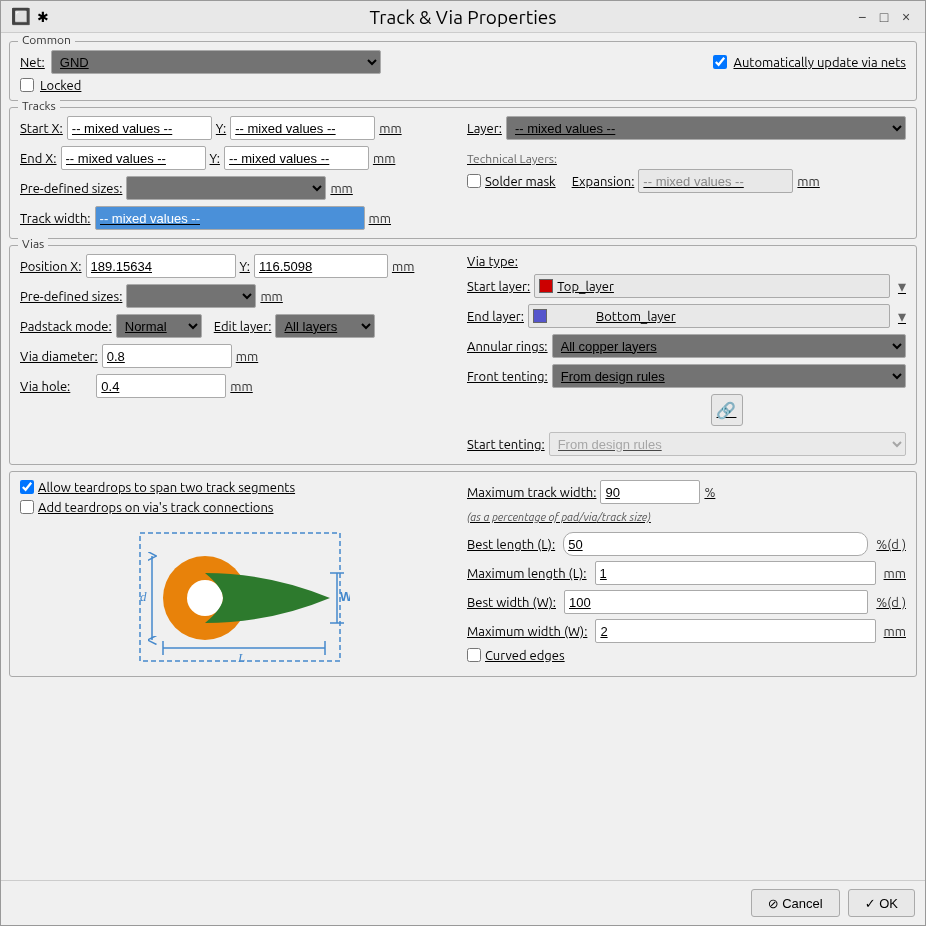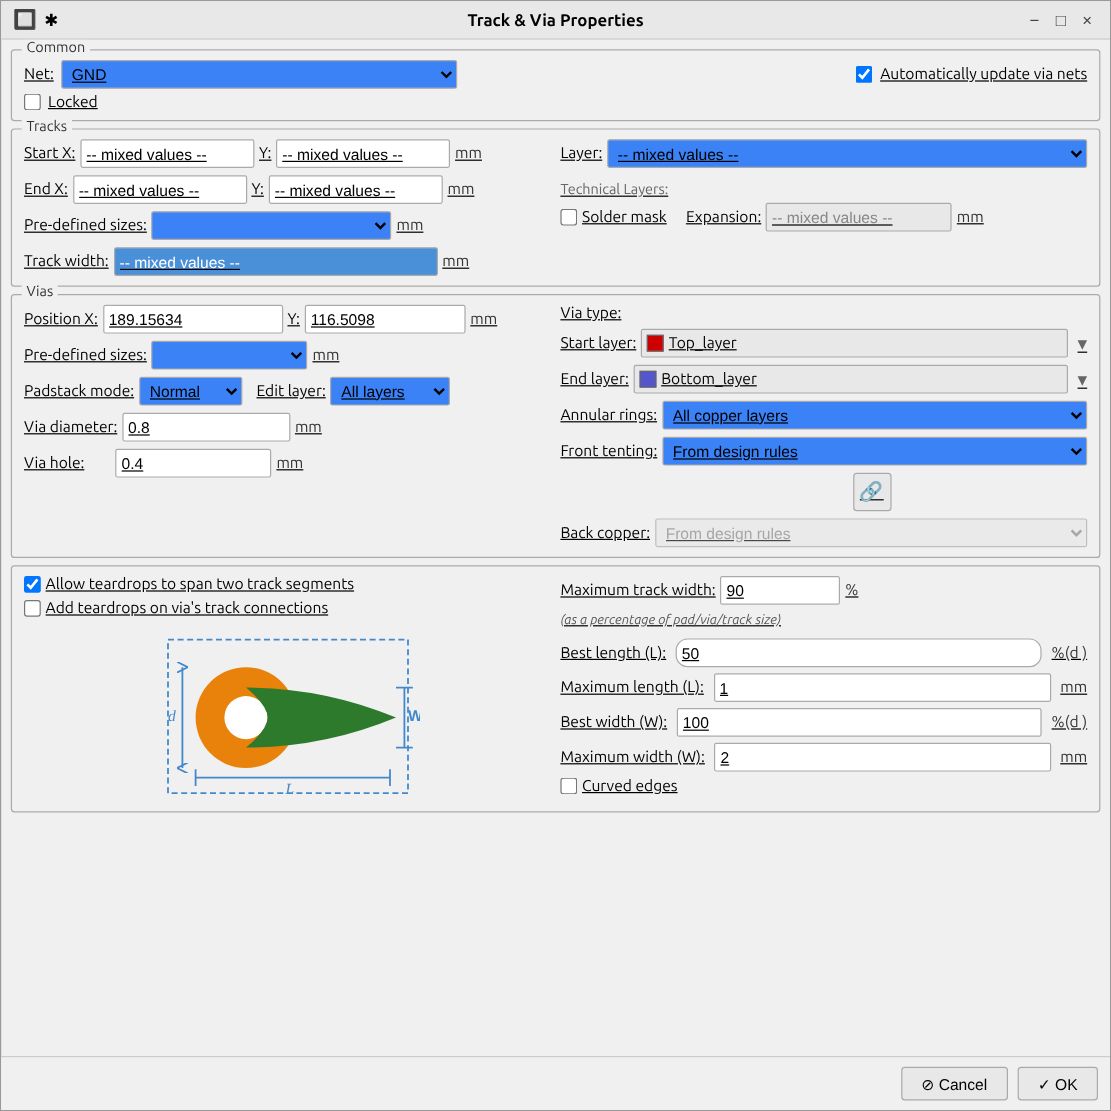--- a/index.html
+++ b/index.html
@@ -30,27 +30,26 @@
       align-items: center;
       justify-content: space-between;
       height: 32px;
     }
     .title-bar-left {
       display: flex;
       align-items: center;
       gap: 6px;
     }
     .title-text {
-      font-size: 14px;
+      font-size: 19px;
       flex: 1;
       text-align: center;
       position: absolute;
       left: 50%;
       transform: translateX(-50%);
-      font-weight: bold;
     }
     .title-bar-controls {
       display: flex;
       gap: 4px;
     }
     .title-btn {
       width: 18px;
       height: 18px;
       background: none;
       border: none;
@@ -99,21 +98,21 @@
     input[type="text"], input[type="number"] {
       border: 1px solid #aaa;
       background: white;
       padding: 2px 4px;
       font-size: 13px;
       height: 24px;
       border-radius: 2px;
     }
     select {
       border: 1px solid #aaa;
-      background: #3b82f6;
+      background: #737373;
       padding: 2px 4px;
       font-size: 13px;
       height: 24px;
       border-radius: 2px;
       cursor: pointer;
     }
     input[type="checkbox"] {
       width: 14px;
       height: 14px;
     }
@@ -313,21 +312,21 @@
             <select style="width:86px;">
               <option>Normal</option>
             </select>
             <label style="margin-left:8px;">Edit layer:</label>
             <select style="width:100px;">
               <option>All layers</option>
             </select>
           </div>
           <div class="form-row">
             <label>Via diameter:</label>
-            <input type="text" style="width: 140px;" value="0.8">
+            <input type="text" style="width: 130px;" value="0.8">
             <span class="unit-label">mm</span>
           </div>
           <div class="form-row">
             <label>Via hole:</label>
             <input type="text" style="width: 130px; margin-left: 22px;" value="0.4">
             <span class="unit-label">mm</span>
           </div>
         </div>
         <div class="right-col">
           <div class="form-row">
@@ -336,21 +335,21 @@
           <div class="form-row">
             <label>Start layer:</label>
             <div style="display:flex; align-items:center; flex:1; border:1px solid #aaa; background:#e8e8e8; height:24px; padding:0 4px; border-radius:2px;">
               <span class="color-swatch" style="background:#cc0000;"></span>
               <span>Top_layer</span>
             </div>
             <span style="font-size:16px; color:#666; margin-left:4px;">▾</span>
           </div>
           <div class="form-row">
             <label>End layer:</label>
-            <div style="display:flex; align-items:center; flex:1; border:1px solid #aaa; background:#e8e8e8; height:24px; padding:0 4px; border-radius:2px;">
+            <div style="display:flex; align-items:center; flex:1; border:1px solid #aaa; background:#e8e8e8; height:24px; padding:0 4px; border-radius:2px;gap:45px;">
               <span class="color-swatch" style="background:#5555cc;"></span>
               <span>Bottom_layer</span>
             </div>
             <span style="font-size:16px; color:#666; margin-left:4px;">▾</span>
           </div>
           <div class="form-row">
             <label>Annular rings:</label>
             <select style="flex:1;">
               <option>All copper layers</option>
             </select>
@@ -358,21 +357,21 @@
           <div class="form-row">
             <label>Front tenting:</label>
             <select style="flex:1;">
               <option>From design rules</option>
             </select>
           </div>
           <div class="form-row" style="justify-content: center; padding-left: 80px;">
             <button class="link-btn">🔗</button>
           </div>
           <div class="form-row">
-            <label>Back copper:</label>
+            <label>Start tenting:</label>
             <select class="disabled-select" style="flex:1;" disabled="">
               <option>From design rules</option>
             </select>
           </div>
         </div>
       </div>
     </div>
 
     <div class="section">
       <div class="teardrops-section">

